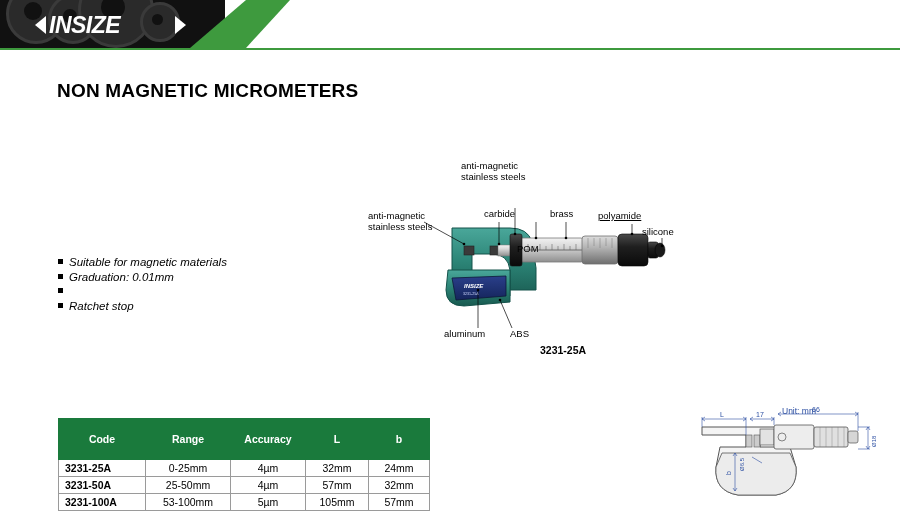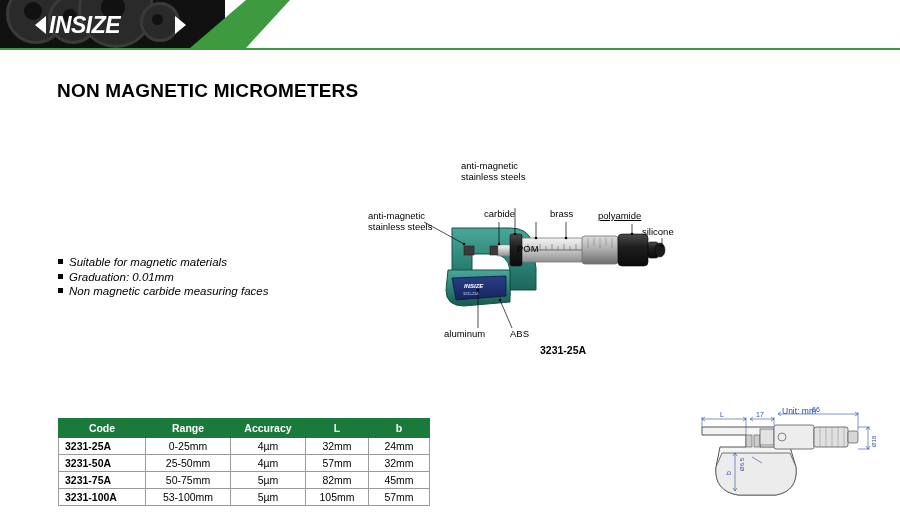--- a/index.html
+++ b/index.html
@@ -160,21 +160,21 @@
     left: 58px; top: 418px;
     border-collapse: collapse;
     font-size: 10.5px;
   }
   .spec-table th {
     background: #1a7a3c;
     color: #ffffff;
     font-weight: bold;
     font-size: 10.5px;
     border: 1px solid #1a7a3c;
-    padding: 3px 6px;
+    padding: 14px 6px;
     text-align: center;
   }
   .spec-table td {
     border: 1px solid #9a9a9a;
     padding: 2px 6px;
     text-align: center;
     font-size: 10.5px;
     background: #ffffff;
   }
   .spec-table td.code {
@@ -232,21 +232,24 @@
 <div class="page-title">NON MAGNETIC MICROMETERS</div>
 
 <div class="features">
   <div class="feature">
     <span class="bullet"></span><span>Suitable for magnetic materials</span>
   </div>
   <div class="feature">
     <span class="bullet"></span><span>Graduation: 0.01mm</span>
   </div>
   <div class="feature">
-    <span class="bullet"></span><span>Non magnetic carbide measuring faces</span>
+    <span class="bullet"></span>
+  </div>
+  <div class="feature">
+    <span class="bullet"></span><span>Ratchet stop</span>
   </div>
 </div>
 
 <div class="illus">
   <svg width="360" height="230" viewBox="0 0 360 230">
     <defs>
       <linearGradient id="frameGrad" x1="0" y1="0" x2="0" y2="1">
         <stop offset="0%" stop-color="#4aa79a"></stop>
         <stop offset="45%" stop-color="#2d8678"></stop>
         <stop offset="100%" stop-color="#18594f"></stop>
@@ -380,27 +383,20 @@
       <td>24mm</td>
     </tr>
     <tr>
       <td class="code">3231-50A</td>
       <td>25-50mm</td>
       <td>4µm</td>
       <td>57mm</td>
       <td>32mm</td>
     </tr>
     <tr>
-      <td class="code">3231-75A</td>
-      <td>50-75mm</td>
-      <td>5µm</td>
-      <td>82mm</td>
-      <td>45mm</td>
-    </tr>
-    <tr>
       <td class="code">3231-100A</td>
       <td>53-100mm</td>
       <td>5µm</td>
       <td>105mm</td>
       <td>57mm</td>
     </tr>
   </tbody>
 </table>
 
 <div class="unit-label">Unit: mm</div>

